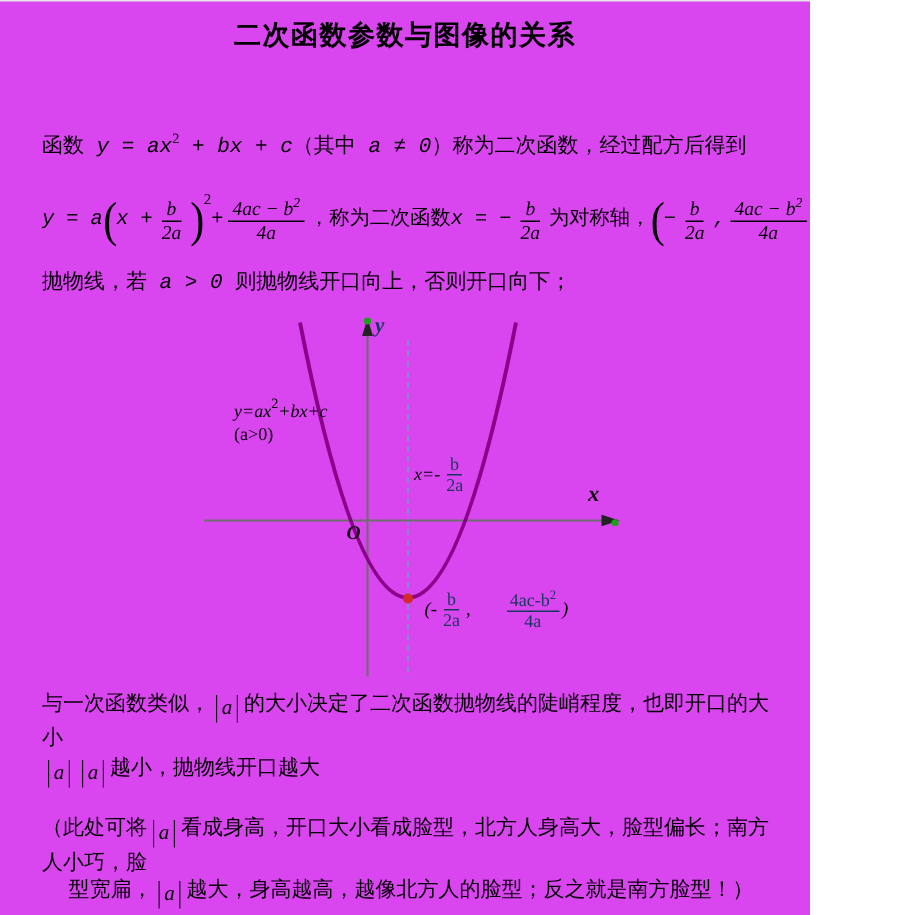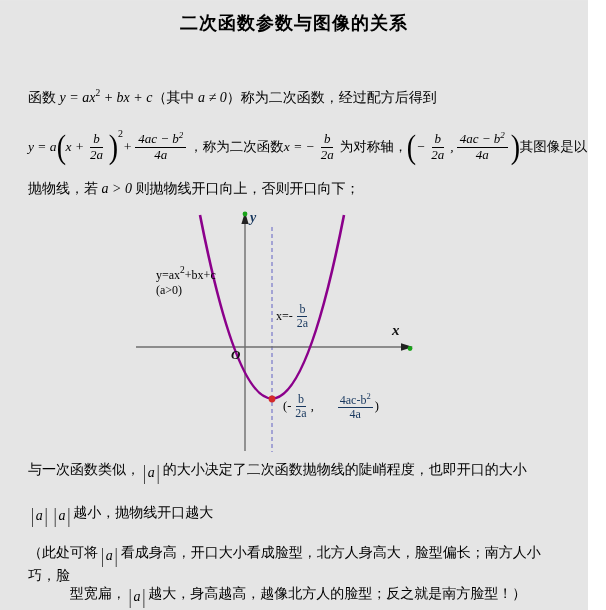--- a/index.html
+++ b/index.html
@@ -1,28 +1,28 @@
 <!DOCTYPE html>
 <html><head>
 <meta charset="utf-8">
 <style>
   html,body{margin:0;padding:0;background:#fff;}
   .page{
-    position:relative;width:588px;height:610px;background:#e5e5e5;
+    position:relative;width:540px;height:610px;background:#d946ef;
     font-family:"Liberation Serif",serif;color:#000;overflow:hidden;
     border-top:1px solid #e6e6e6;
   }
   .title{
     position:absolute;top:10px;left:0;width:100%;text-align:center;
     font-size:18px;font-weight:bold;letter-spacing:1px;
   }
   .para{position:absolute;left:28px;right:20px;font-size:14px;line-height:20px;}
   .para-flex{display:flex;align-items:center;white-space:nowrap;}
-  .cn{font-family:Liberation Serif, serif;}
-  .m{font-family:Liberation Serif, serif;font-style:italic;}
+  .cn{font-family:Liberation Mono, monospace;}
+  .m{font-family:Liberation Mono, monospace;font-style:italic;}
   .sup{font-family:"Liberation Serif",serif;font-style:normal;font-size:9.5px;vertical-align:6px;}
   .psup{font-family:"Liberation Serif",serif;font-size:10px;display:inline-block;transform:translateY(-13px);}
   .frac{display:inline-flex;flex-direction:column;align-items:center;justify-content:center;
         font-family:"Liberation Serif",serif;font-style:italic;font-size:13px;line-height:1.15;
         margin:0 3px;vertical-align:middle;}
   .frac .num{border-bottom:1px solid currentColor;padding:0 3px;}
   .frac .den{padding:0 3px;}
   .frac sup{font-size:9px;line-height:1;}
   .bigp{font-family:"Liberation Serif",serif;font-size:33px;font-weight:400;line-height:0.55;
         display:inline-block;transform:scaleX(0.85);margin:0 -1px;}
@@ -32,21 +32,21 @@
   
   .graph{position:absolute;left:130px;top:210px;width:310px;height:250px;}
   .graph svg{position:absolute;left:0;top:0;}
   .glabel{position:absolute;font-family:"Liberation Serif",serif;font-size:12px;line-height:15px;}
   .curve-label{left:26px;top:52px;color:#000;}
   .ylab{left:120px;top:-1px;font-size:14px;font-weight:bold;font-style:italic;}
   .xlab{left:262px;top:112px;font-size:15px;font-weight:bold;font-style:italic;color:#111;}
   .olab{left:101px;top:136px;font-size:13px;font-weight:bold;font-style:italic;color:#111;}
   .symlab{left:146px;top:92px;display:flex;align-items:center;}
   .vertlab{left:153px;top:181px;display:flex;align-items:center;font-size:12.5px;}
-  .gm{font-family:"Liberation Serif",serif;color:#000;}
+  .gm{font-family:"Liberation Serif",serif;color:#000;font-style:italic;}
   .gfrac{display:inline-flex;flex-direction:column;align-items:center;
          font-family:"Liberation Serif",serif;font-style:normal;font-size:12px;line-height:1.1;margin:0 2px;}
   .gfrac .num{border-bottom:1px solid currentColor;padding:0 2px;}
   .gfrac .den{padding:0 2px;}
   .gfrac sup{font-size:8.5px;line-height:1;}
   
   #p1{top:82px;}
   #p2{top:120px;height:52px;font-size:13.5px;}
   #p3{top:178px;}
   #p4{top:459px;}

